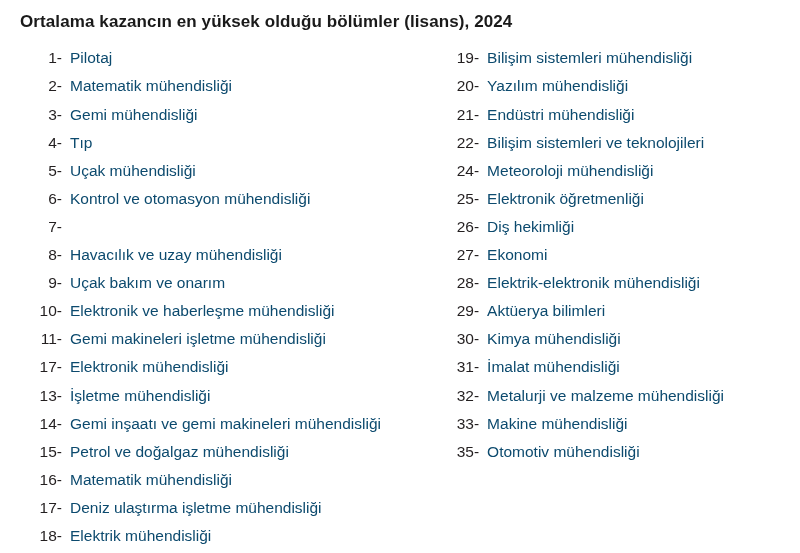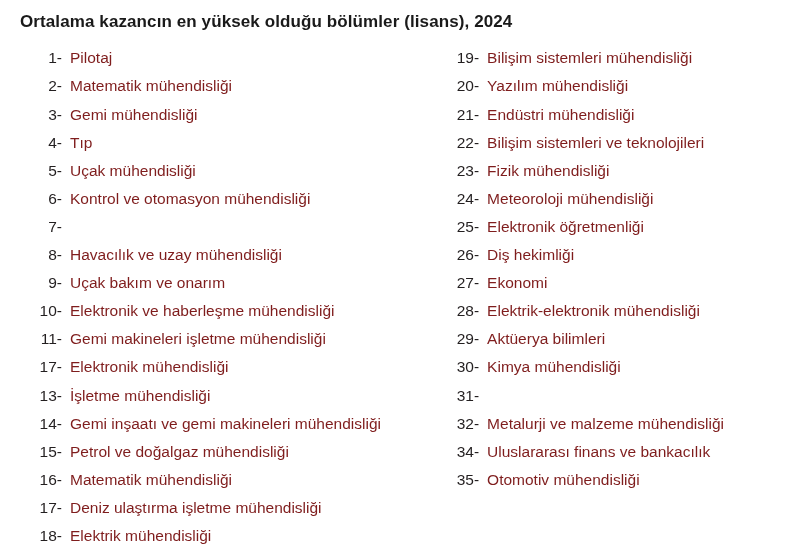--- a/index.html
+++ b/index.html
@@ -61,21 +61,21 @@
     display: inline-block;
     width: 30px;
     text-align: right;
     flex: 0 0 auto;
     font-size: 15.5px;
     color: #231f20;
   }
   .label {
     margin-left: 8px;
     font-size: 15.5px;
-    color: #7f1d1d;
+    color: #0c4a6e;
   }
 </style>
 </head>
 <body>
 
 <div class="page">
   <h1 class="title">Ortalama kazancın en yüksek olduğu bölümler (lisans), 2024</h1>
 
   <div class="columns">
 
@@ -164,24 +164,20 @@
       </div>
       <div class="entry">
         <span class="num">21-</span>
         <span class="label">Endüstri mühendisliği</span>
       </div>
       <div class="entry">
         <span class="num">22-</span>
         <span class="label">Bilişim sistemleri ve teknolojileri</span>
       </div>
       <div class="entry">
-        <span class="num">23-</span>
-        <span class="label">Fizik mühendisliği</span>
-      </div>
-      <div class="entry">
         <span class="num">24-</span>
         <span class="label">Meteoroloji mühendisliği</span>
       </div>
       <div class="entry">
         <span class="num">25-</span>
         <span class="label">Elektronik öğretmenliği</span>
       </div>
       <div class="entry">
         <span class="num">26-</span>
         <span class="label">Diş hekimliği</span>
@@ -197,28 +193,29 @@
       <div class="entry">
         <span class="num">29-</span>
         <span class="label">Aktüerya bilimleri</span>
       </div>
       <div class="entry">
         <span class="num">30-</span>
         <span class="label">Kimya mühendisliği</span>
       </div>
       <div class="entry">
         <span class="num">31-</span>
+        <span class="label">İmalat mühendisliği</span>
       </div>
       <div class="entry">
         <span class="num">32-</span>
         <span class="label">Metalurji ve malzeme mühendisliği</span>
       </div>
       <div class="entry">
-        <span class="num">34-</span>
-        <span class="label">Uluslararası finans ve bankacılık</span>
+        <span class="num">33-</span>
+        <span class="label">Makine mühendisliği</span>
       </div>
       <div class="entry">
         <span class="num">35-</span>
         <span class="label">Otomotiv mühendisliği</span>
       </div>
     </div>
 
   </div>
 </div>
 

